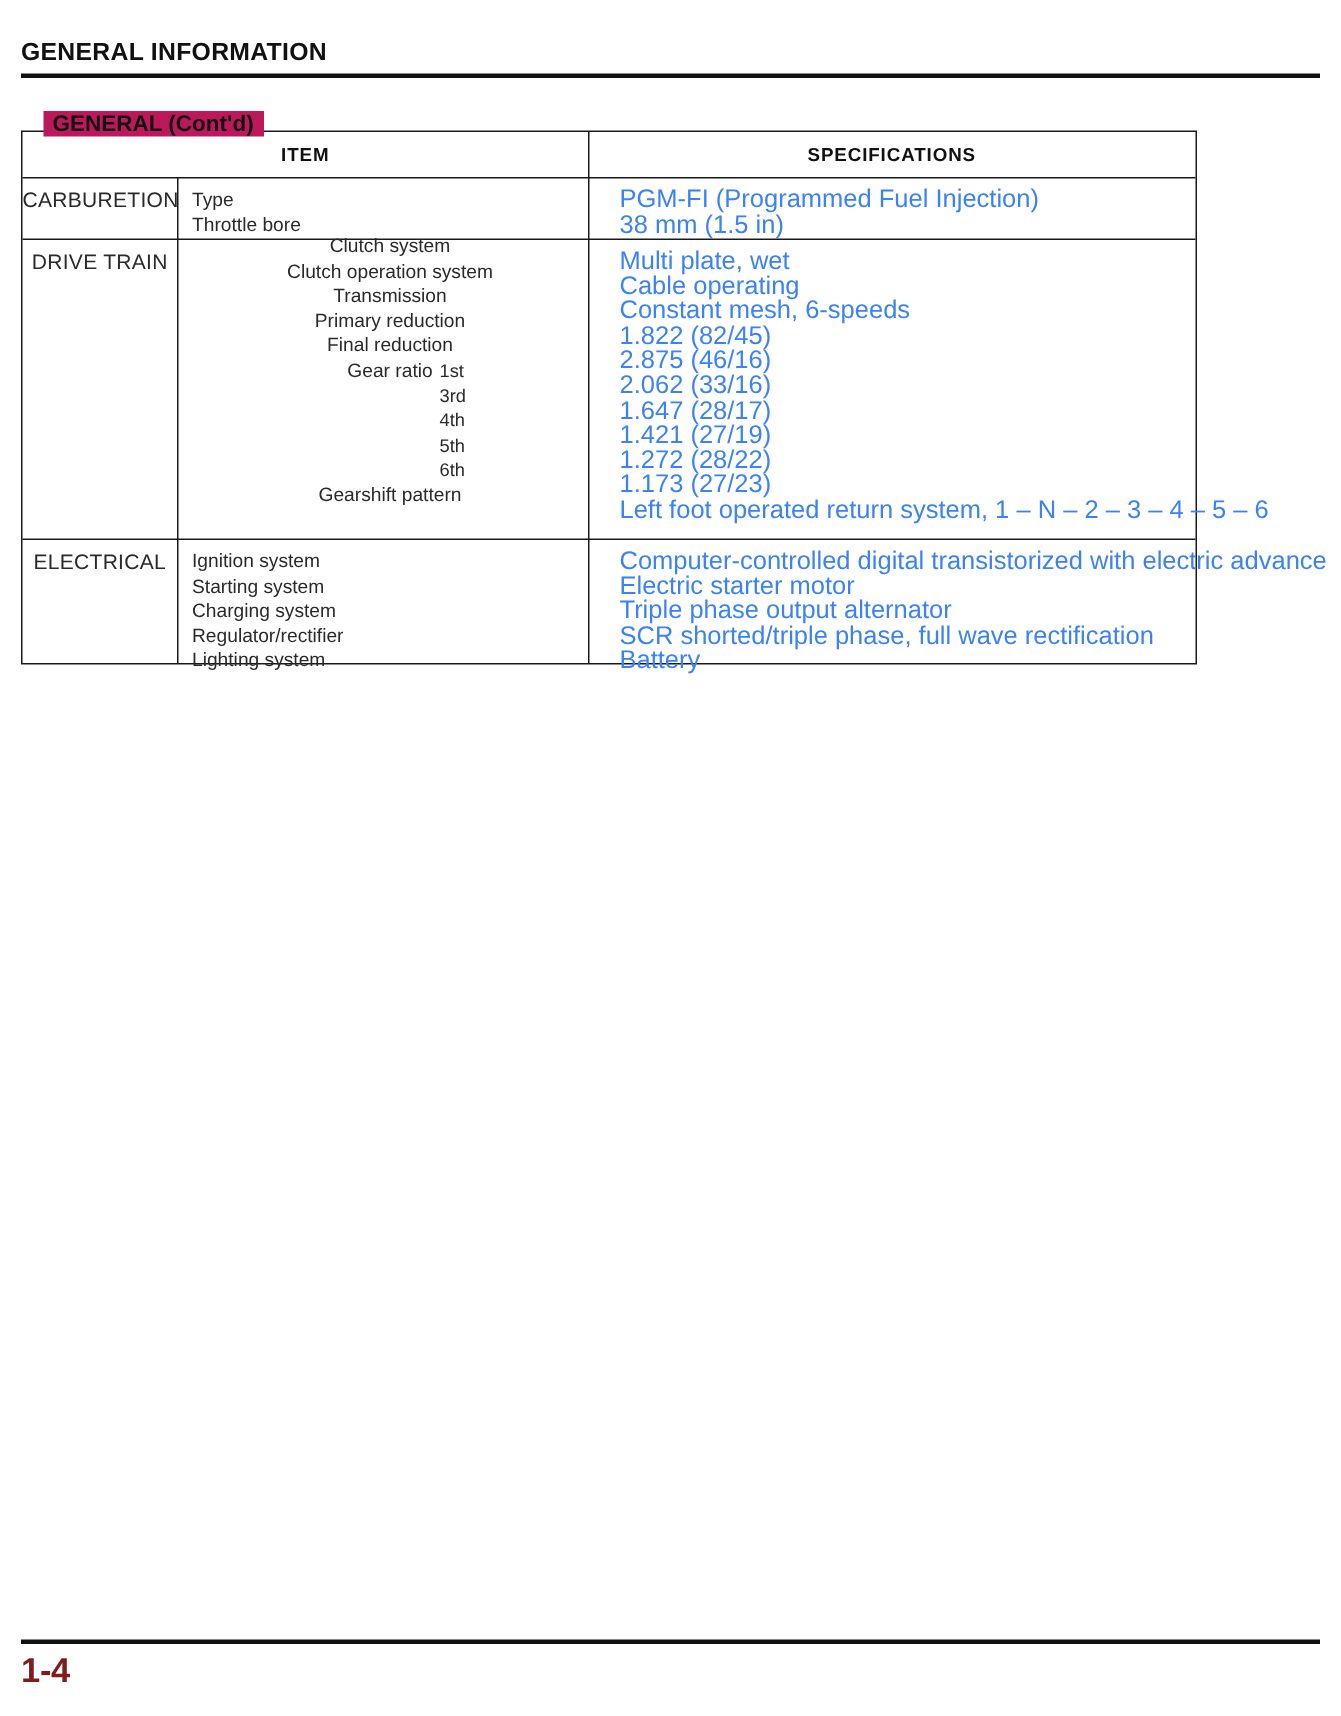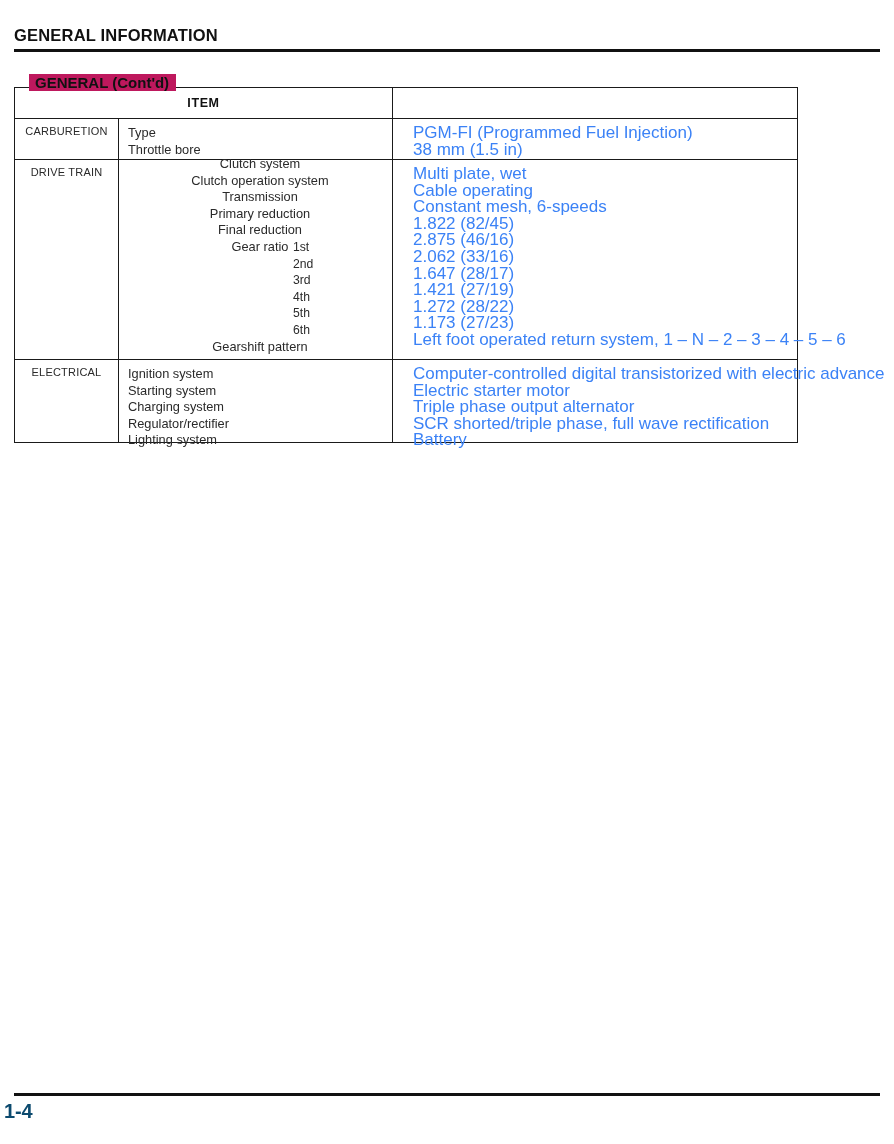--- a/index.html
+++ b/index.html
@@ -102,21 +102,21 @@
     color: #111;
   }
   .hdr.item { left: 0; width: 377px; }
   .hdr.spec { left: 377px; width: 405px; }
 
   
   .cat {
     position: absolute;
     left: 0;
     width: 103px;
-    font-size: 11px;
+    font-size: 14px;
     letter-spacing: 0.2px;
     text-align: center;
     color: #2a2a2a;
   }
   .items {
     position: absolute;
     left: 103px;
     width: 274px;
     font-size: 12.8px;
     color: #2a2a2a;
@@ -152,26 +152,26 @@
   .foot-rule {
     position: absolute;
     left: 14px;
     top: 1093px;
     width: 866px;
     height: 3px;
     background: #111;
   }
   .folio {
     position: absolute;
-    left: 4px;
+    left: 14px;
     top: 1100px;
-    font-size: 20px;
+    font-size: 23px;
     font-weight: bold;
     letter-spacing: -0.2px;
-    color: #0c4a6e;
+    color: #7f1d1d;
   }
 </style>
 </head>
 <body>
 
 <div class="page">
 
   <div class="running-head">GENERAL INFORMATION</div>
   <div class="head-rule"></div>
 
@@ -180,20 +180,21 @@
   <div class="table-frame">
 
     <div class="v-rule col1"></div>
     <div class="v-rule main"></div>
 
     <div class="h-rule r-head"></div>
     <div class="h-rule r-carb"></div>
     <div class="h-rule r-drive"></div>
 
     <div class="hdr item">ITEM</div>
+    <div class="hdr spec">SPECIFICATIONS</div>
 
     <div class="cat" style="top:37px;">CARBURETION</div>
     <div class="items" style="top:37px;">
       <div class="pad">
         <div class="line">Type</div>
         <div class="line">Throttle bore</div>
       </div>
     </div>
     <div class="specs" style="top:37px;">
       <div class="pad">
@@ -221,24 +222,20 @@
           <span>Primary reduction</span>
           <span class="ord"></span>
         </div>
         <div class="gearline">
           <span>Final reduction</span>
           <span class="ord"></span>
         </div>
         <div class="gearline">
           <span>Gear ratio</span>
           <span class="ord">1st</span>
-        </div>
-        <div class="gearline">
-          <span></span>
-          <span class="ord">2nd</span>
         </div>
         <div class="gearline">
           <span></span>
           <span class="ord">3rd</span>
         </div>
         <div class="gearline">
           <span></span>
           <span class="ord">4th</span>
         </div>
         <div class="gearline">

